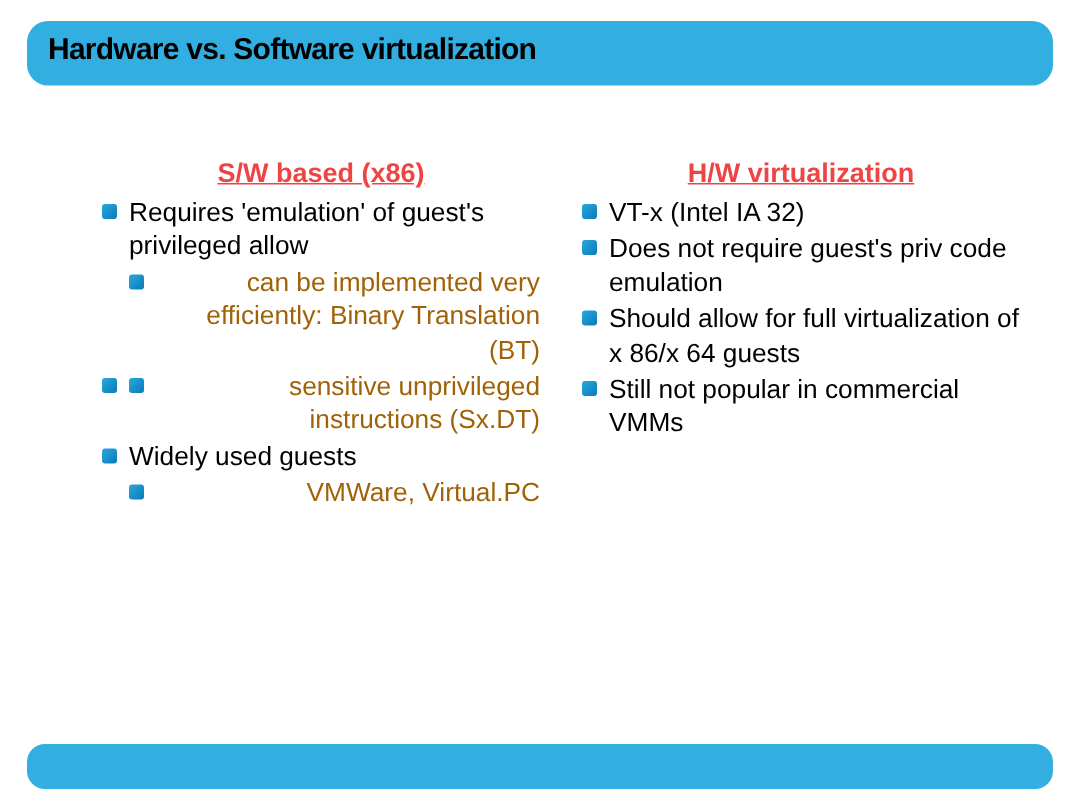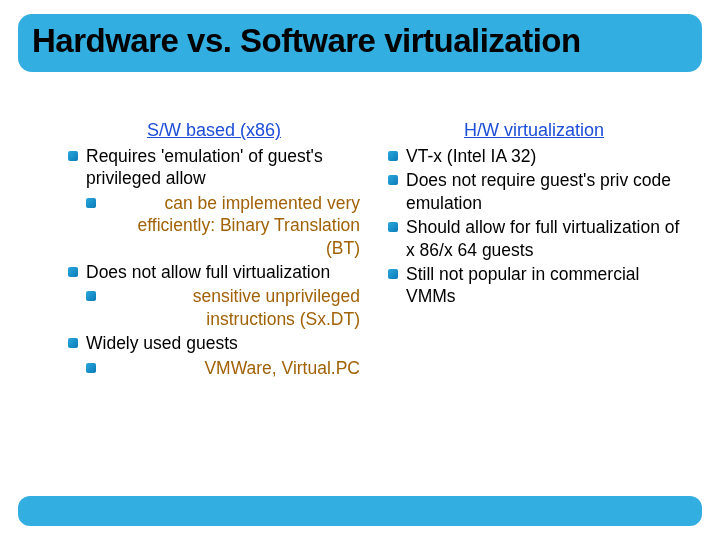--- a/index.html
+++ b/index.html
@@ -11,39 +11,39 @@
     position: relative;
     overflow: hidden;
   }
   .title-bar {
     margin: 14px 18px 0 18px;
     background: #33aee0;
     border-radius: 14px;
     padding: 8px 14px 12px 14px;
   }
   .title-bar h1 {
-    font-size: 33px;
+    font-size: 20px;
     font-weight: 900;
     color: #000000;
     letter-spacing: -0.5px;
   }
   .content {
     display: flex;
     padding: 48px 40px 0 68px;
     gap: 28px;
   }
   .column {
     flex: 1;
   }
   .col-heading {
     text-align: center;
     font-size: 18px;
-    font-weight: 400;
+    font-weight: 700;
     text-decoration: underline;
-    color: #1d4ed8;
+    color: #ef4444;
     margin-bottom: 4px;
   }
   ul.top {
     list-style: none;
     padding-left: 0;
   }
   ul.top > li {
     position: relative;
     padding-left: 18px;
     font-size: 17.5px;
@@ -107,21 +107,20 @@
   <div class="column">
     <div class="col-heading">S/W based (x86)</div>
     <ul class="top">
       <li>
         <span>Requires 'emulation' of guest's privileged allow</span>
         <ul class="sub">
           <li><span>can be implemented very efficiently: Binary Translation (BT)</span></li>
         </ul>
       </li>
       <li>
-        <span>Does not allow full virtualization</span>
         <ul class="sub">
           <li><span>sensitive unprivileged instructions (Sx.DT)</span></li>
         </ul>
       </li>
       <li>
         <span>Widely used guests</span>
         <ul class="sub">
           <li><span>VMWare, Virtual.PC</span></li>
         </ul>
       </li>

